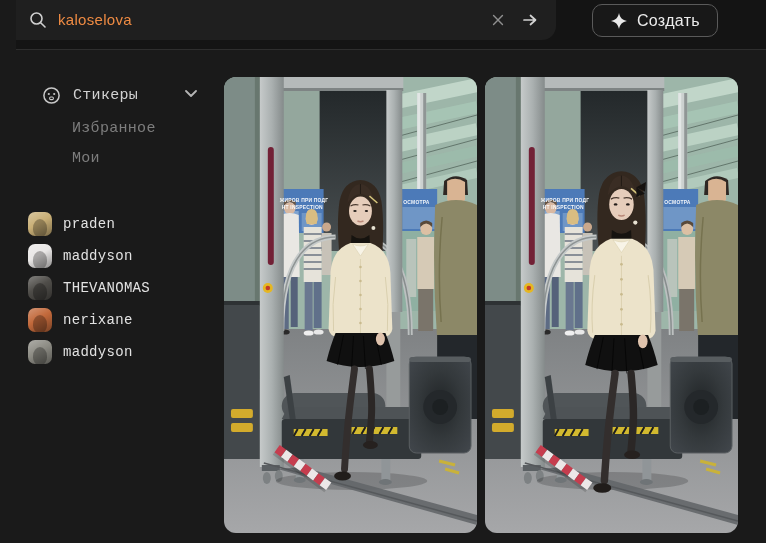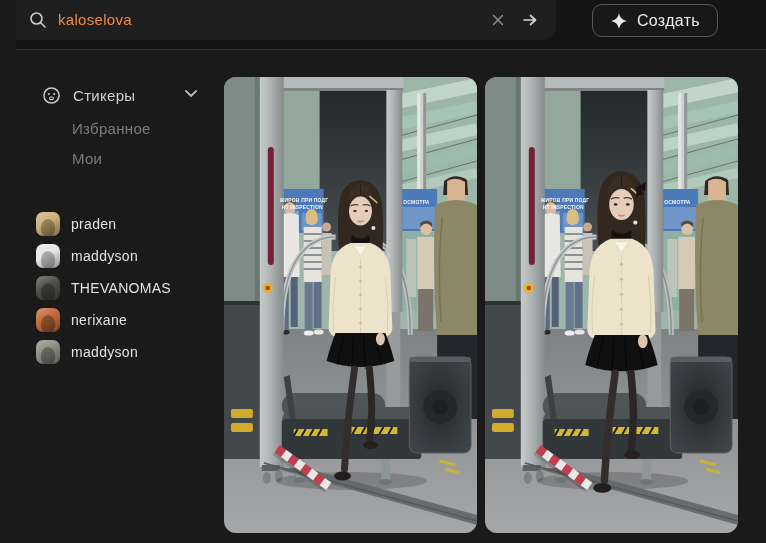--- a/index.html
+++ b/index.html
@@ -21,28 +21,28 @@
   .submit-btn { left:502px; }
   .create-btn {
     position:absolute; left:560px; top:4px; height:33px; padding:0 17px;
     border:1px solid #5a5a5a; border-radius:10px; background:#181818;
     display:flex; align-items:center; gap:9px; font-size:16px; color:#ececec; cursor:pointer;
     letter-spacing:.3px;
     margin-left:16px;
   }
 
   
-  .sidebar { position:absolute; top:51px; left:0; width:224px; bottom:0; }
+  .sidebar { position:absolute; top:51px; left:0; width:224px; bottom:0;font-family:Liberation Mono, monospace; }
   .section-row { position:relative; display:flex; align-items:center; gap:12px; padding-left:42px; margin-top:33px; height:22px; cursor:pointer; }
   .section-label { font-size:15px; color:#d2d2d2; letter-spacing:.3px; }
   .chevron { position:absolute; left:185px; top:6px; }
   .sub-links { margin:15px 0 0 72px; display:flex; flex-direction:column; gap:14px; }
   .sub-link { font-size:15px; line-height:16px; color:#7d7d7d; letter-spacing:.3px; cursor:pointer; }
   .users { margin-top:41px; display:flex; flex-direction:column; }
-  .user-row { display:flex; align-items:center; gap:11px; height:32px; padding-left:36px; cursor:pointer; }
+  .user-row { display:flex; align-items:center; gap:11px; height:32px; padding-left:28px; cursor:pointer; }
   .avatar {
     width:24px; height:24px; border-radius:7px; flex:0 0 auto; position:relative; overflow:hidden;
     background: linear-gradient(150deg, rgba(255,255,255,.30), rgba(255,255,255,0) 45%, rgba(0,0,0,.38)), var(--c,#777);
   }
   .avatar::after { content:""; position:absolute; left:5px; top:7px; width:14px; height:18px;
     border-radius:50% 50% 42% 42%; background:rgba(0,0,0,.28); }
   .user-name { font-size:14px; color:#e2e2e2; letter-spacing:.3px; white-space:nowrap; }
 
   
   .results { position:absolute; left:224px; top:77px; display:flex; gap:8px; }

